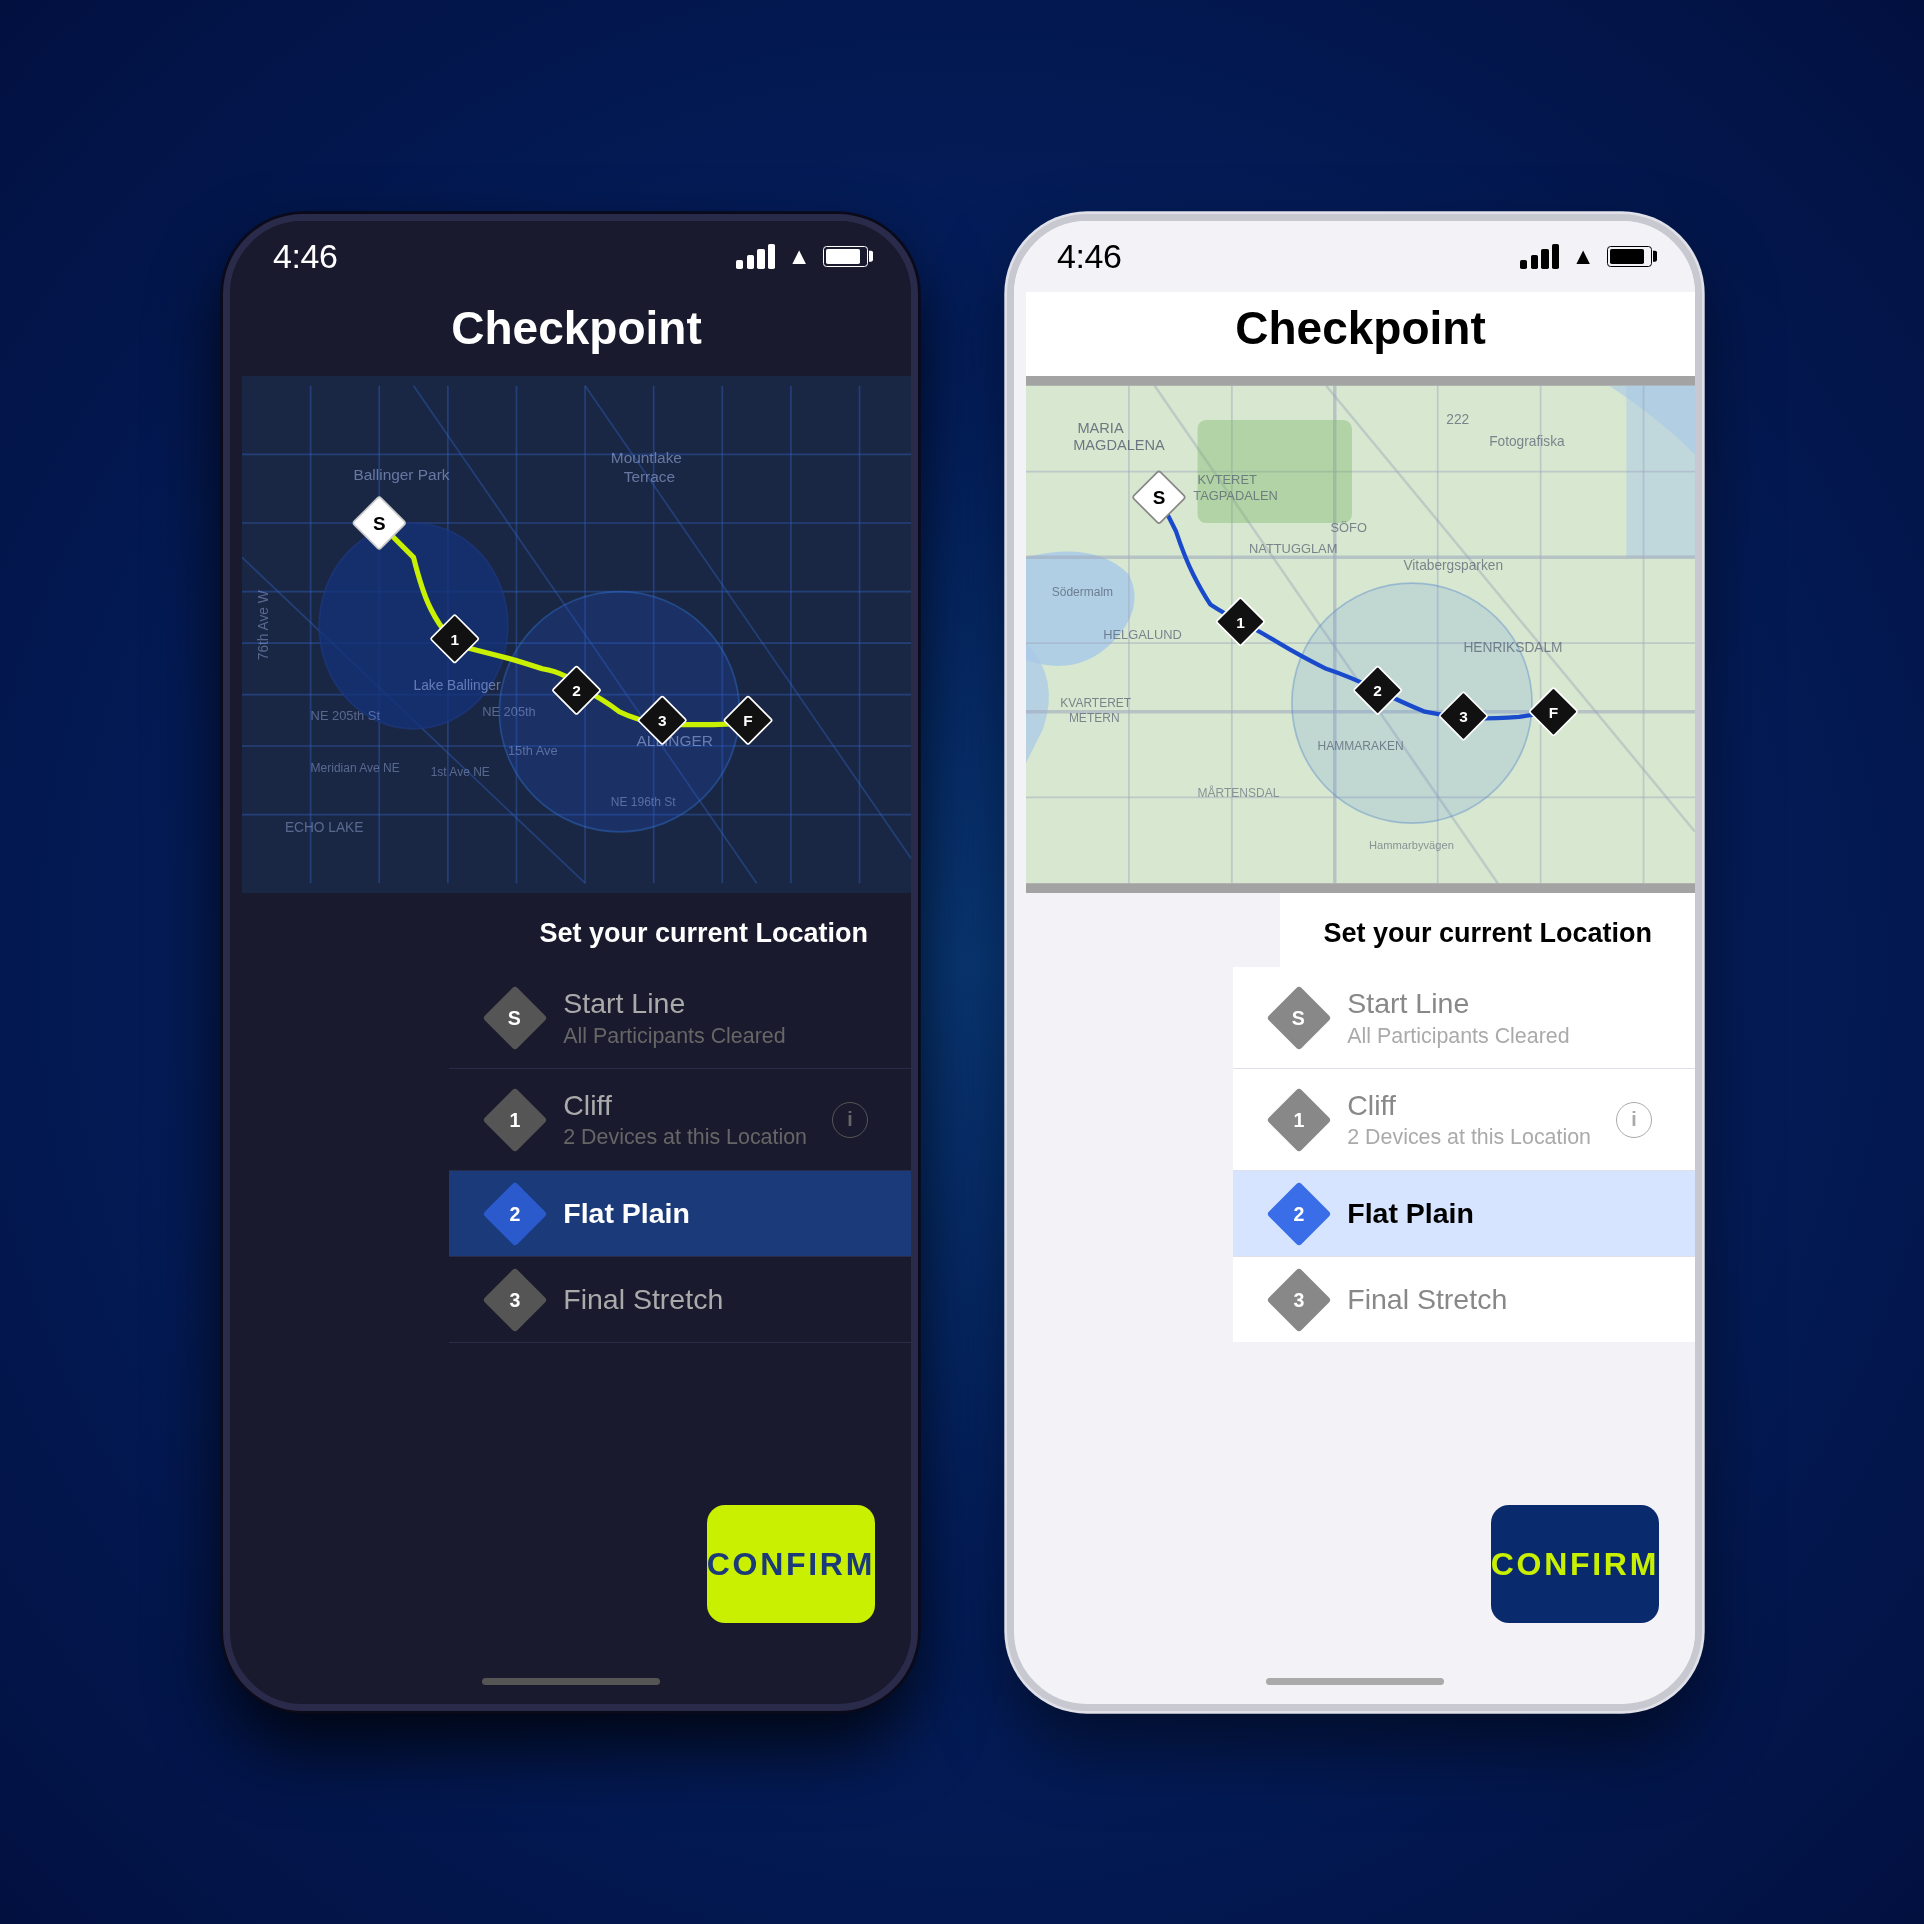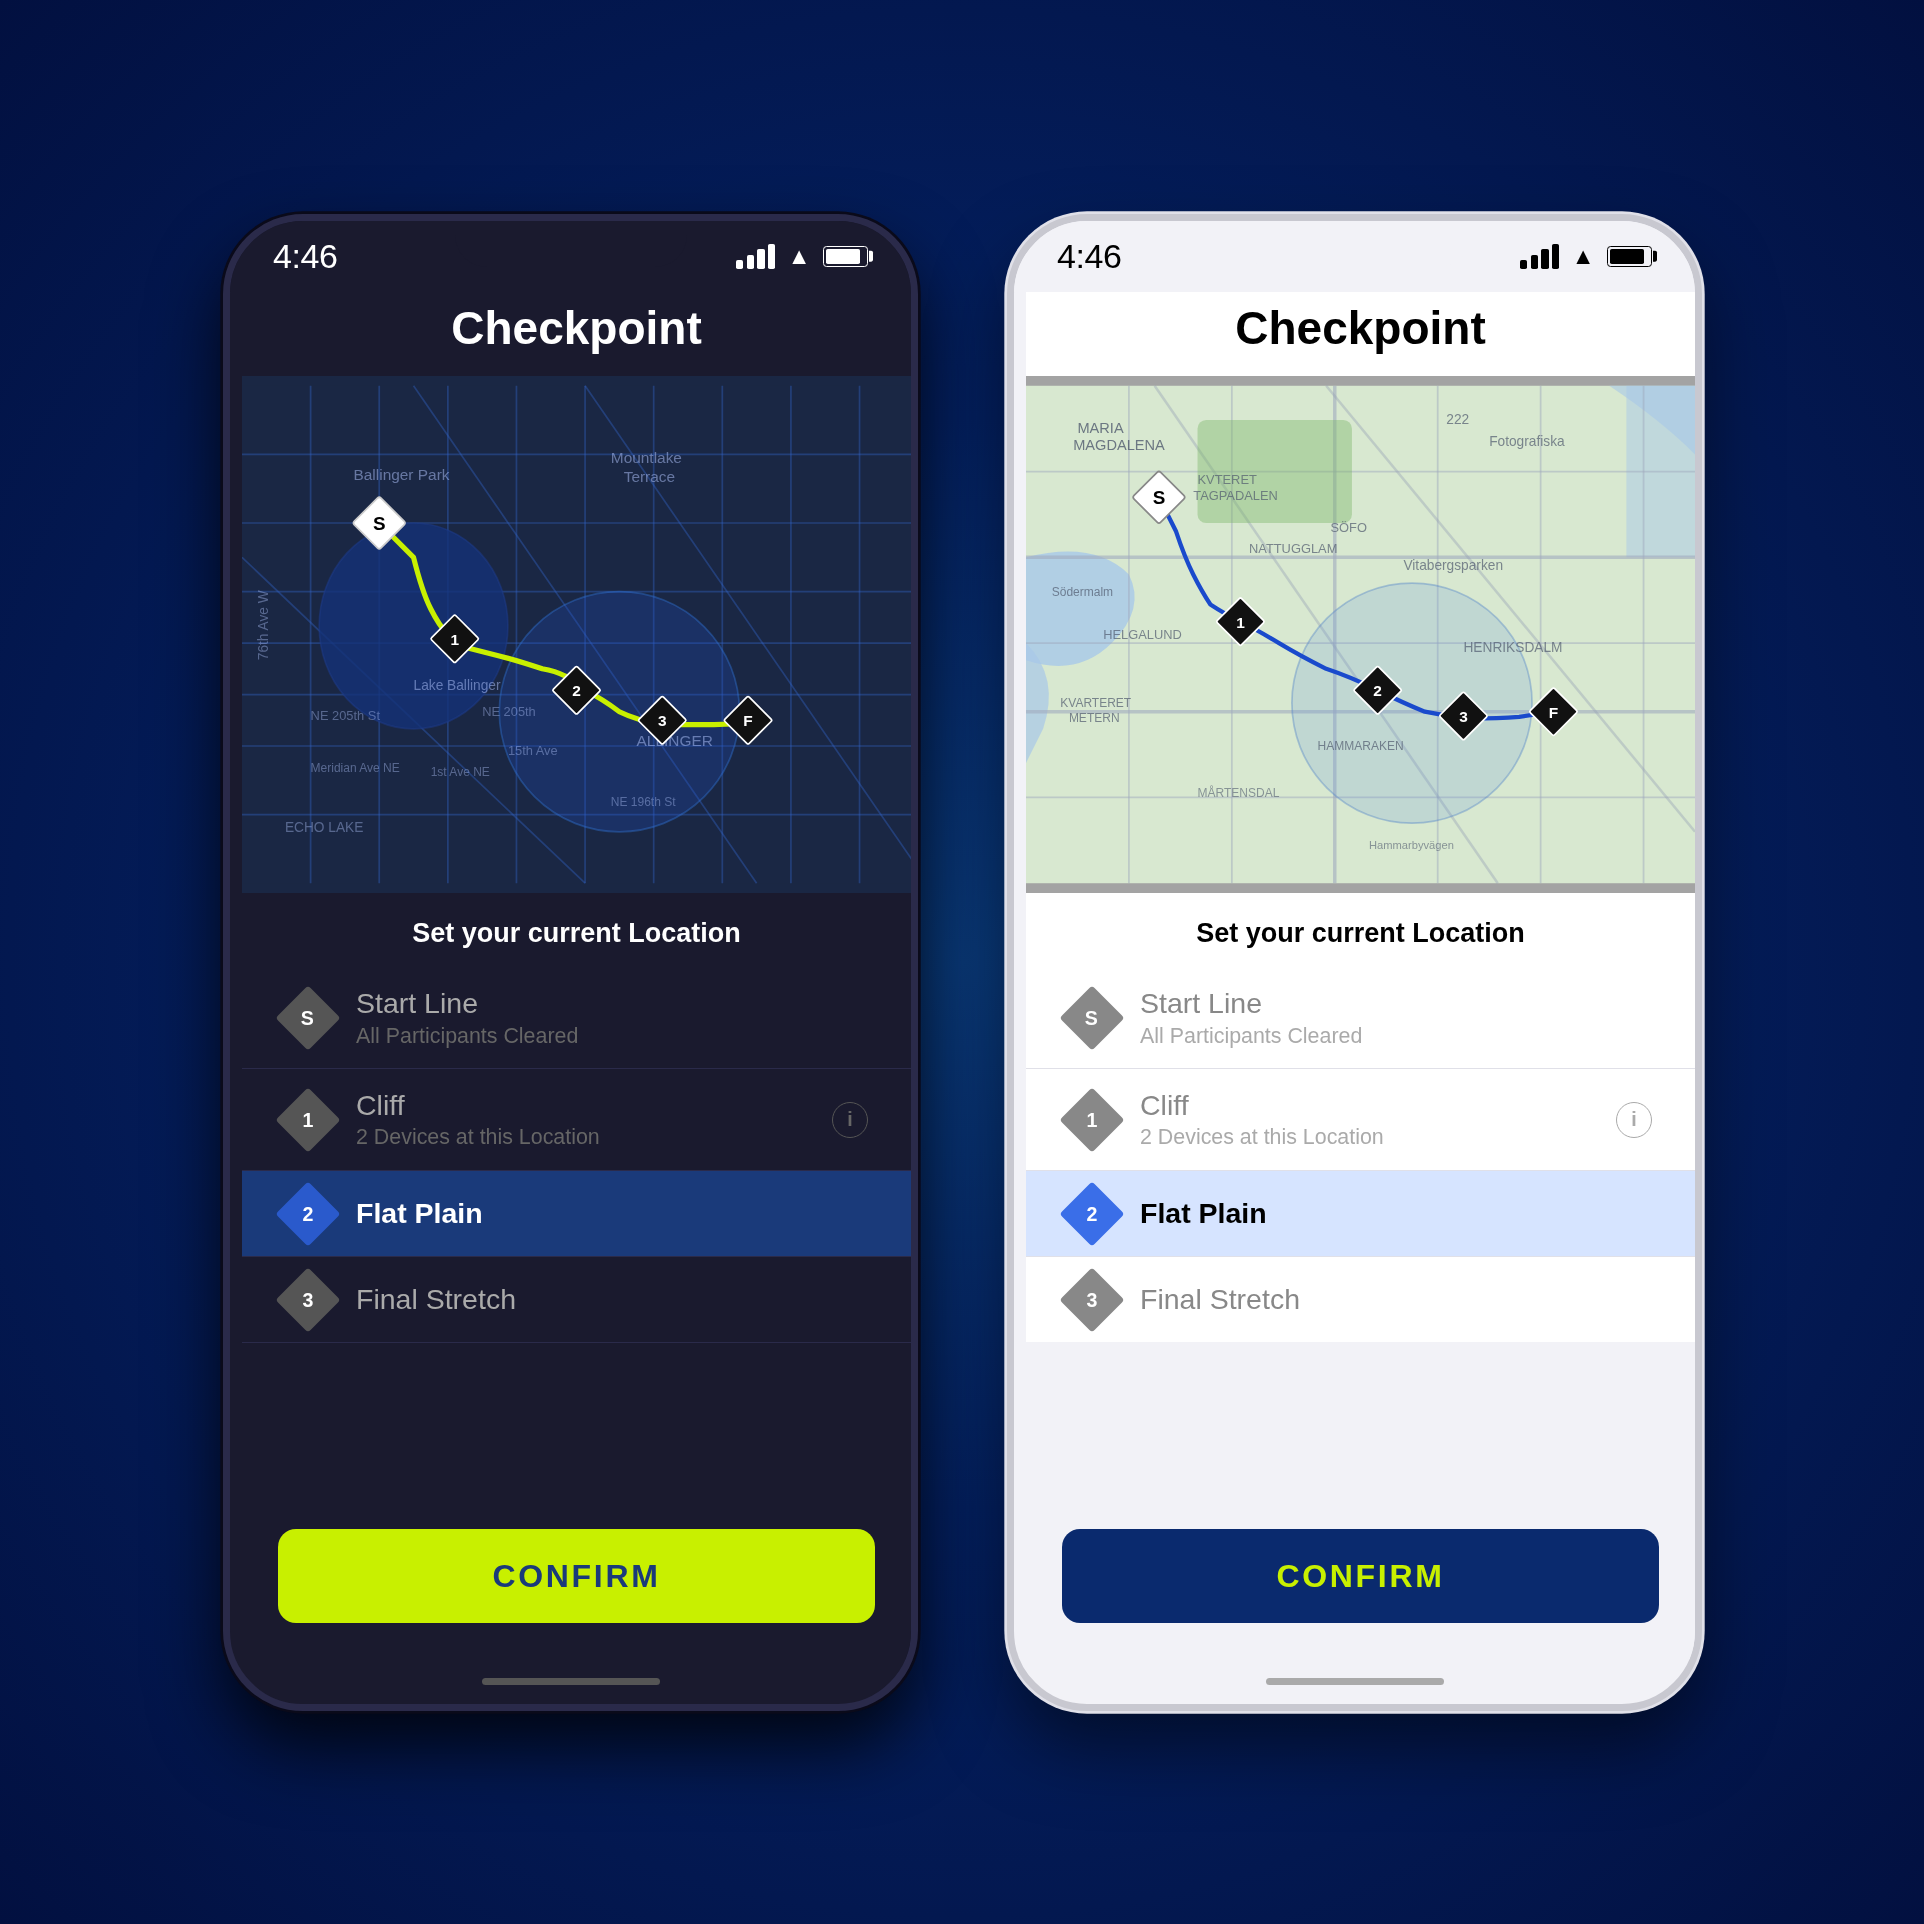--- a/index.html
+++ b/index.html
@@ -184,20 +184,21 @@
       width: 100%;
       height: 100%;
     }
 
     
     .bottom-panel {
       flex: 1;
       display: flex;
       flex-direction: column;
       overflow: hidden;
+      align-items: flex-end;
     }
     .phone.dark .bottom-panel { background: #1a1a2e; }
     .phone.light .bottom-panel { background: #f2f2f7; }
 
     .location-label {
       padding: 25px 43px 18px;
       font-size: 27px;
       font-weight: 600;
       text-align: center;
       flex-shrink: 0;
@@ -293,21 +294,21 @@
       justify-content: center;
       font-size: 19.6px;
       font-weight: 700;
       color: #666;
       flex-shrink: 0;
     }
 
     
     .confirm-btn {
       margin: 18px 36px 36px;
-      height: 94px;
+      height: 118px;
       border-radius: 18px;
       display: flex;
       align-items: center;
       justify-content: center;
       font-size: 32px;
       font-weight: 800;
       letter-spacing: 2.7px;
       cursor: pointer;
       flex-shrink: 0;
     }

